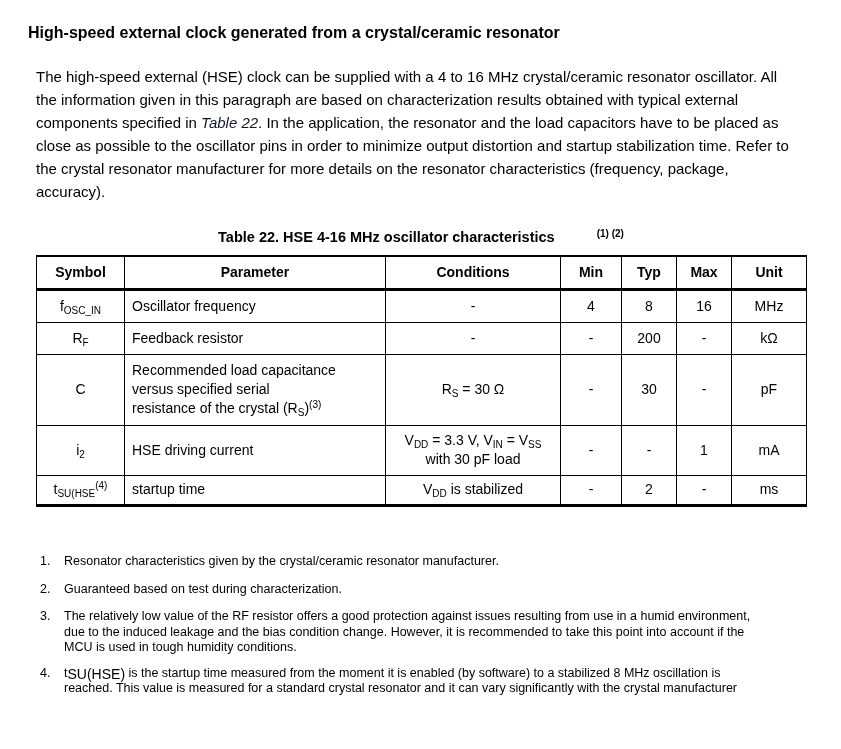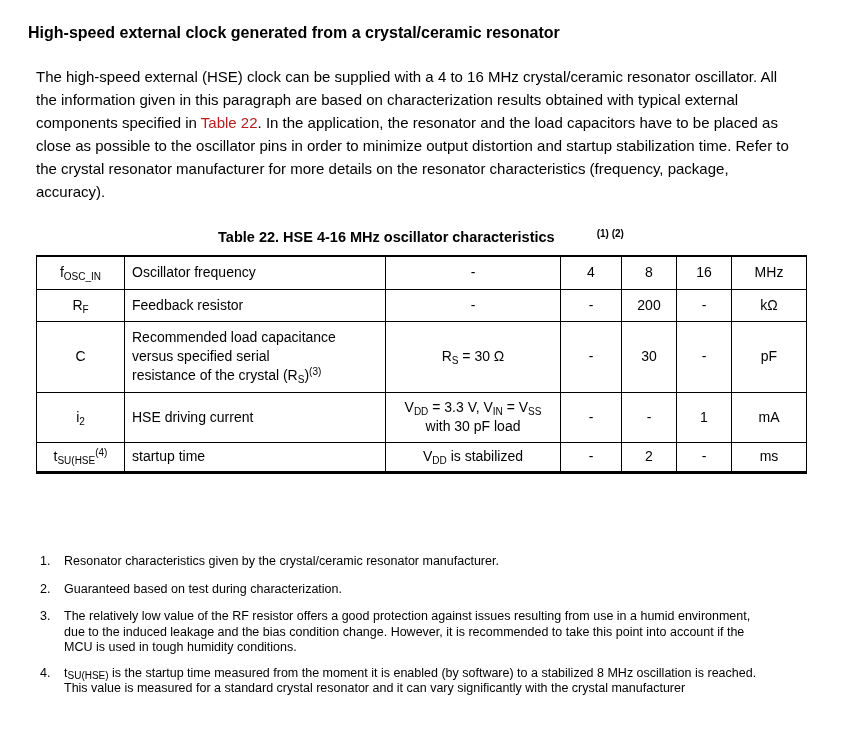--- a/index.html
+++ b/index.html
@@ -9,21 +9,21 @@
     position:relative;overflow:hidden;
   }
   .section-title{
     position:absolute;left:28px;top:13px;width:770px;
     font-size:16px;font-weight:bold;letter-spacing:0;
   }
   .intro{
     position:absolute;left:36px;top:50px;width:754px;
     font-size:15px;line-height:23px;
   }
-  .doclink{color:#b91c1c;text-decoration:none;cursor:pointer;}
+  .doclink{color:#0f172a;font-style:italic;text-decoration:none;cursor:pointer;}
   .table-caption{
     position:absolute;left:36px;top:229px;width:770px;
     text-align:center;font-weight:bold;font-size:14.5px;
   }
   .table-caption sup{font-size:10px;vertical-align:5px;font-weight:bold;padding-left:42px;}
   table.chars{
     position:absolute;left:36px;top:255px;width:770px;
     border-collapse:collapse;table-layout:fixed;
     font-size:14px;
     border:1px solid #000;
@@ -49,21 +49,21 @@
   sub{font-size:10px;vertical-align:-3px;line-height:0;}
   sup{font-size:10px;vertical-align:5px;line-height:0;}
   .footnotes{
     position:absolute;left:40px;top:554px;width:760px;
     font-size:12.5px;line-height:15.5px;
   }
   .fn{display:flex;margin-bottom:12px;}
   .fn:nth-child(3){margin-bottom:10px;}
   .fn-num{width:24px;flex:none;}
   .fn-text{width:702px;}
-  .fn-text sub{font-size:10px;vertical-align:-2px;}
+  .fn-text sub{font-size:14px;vertical-align:-2px;}
 </style>
 </head>
 <body>
 
 <h1 class="section-title">High-speed external clock generated from a crystal/ceramic resonator</h1>
 
 <p class="intro"><span>The high-speed external (HSE) clock can be supplied with a 4 to 16 MHz crystal/ceramic resonator oscillator. All the information given in this paragraph are based on characterization results obtained with typical external components specified in </span><a class="doclink">Table 22</a><span>. In the application, the resonator and the load capacitors have to be placed as close as possible to the oscillator pins in order to minimize output distortion and startup stabilization time. Refer to the crystal resonator manufacturer for more details on the resonator characteristics (frequency, package, accuracy).</span></p>
 
 <div class="table-caption"><span>Table 22. HSE 4-16 MHz oscillator characteristics</span><sup>(1) (2)</sup></div>
 
@@ -71,20 +71,29 @@
   <colgroup>
     <col style="width:88px">
       <col style="width:261px">
       <col style="width:175px">
     <col style="width:61px">
       <col style="width:55px">
       <col style="width:55px">
       <col style="width:75px">
   </colgroup>
   <tbody>
+      <tr class="hrow">
+    <th>Symbol</th>
+    <th>Parameter</th>
+    <th>Conditions</th>
+    <th>Min</th>
+    <th>Typ</th>
+    <th>Max</th>
+    <th>Unit</th>
+  </tr>
   <tr class="r1">
     <td><span>f</span><sub>OSC_IN</sub></td>
     <td class="param"><span>Oscillator frequency</span></td>
     <td><span>-</span></td>
     <td>4</td>
     <td>8</td>
     <td>16</td>
     <td>MHz</td>
   </tr>
   <tr class="r2">

